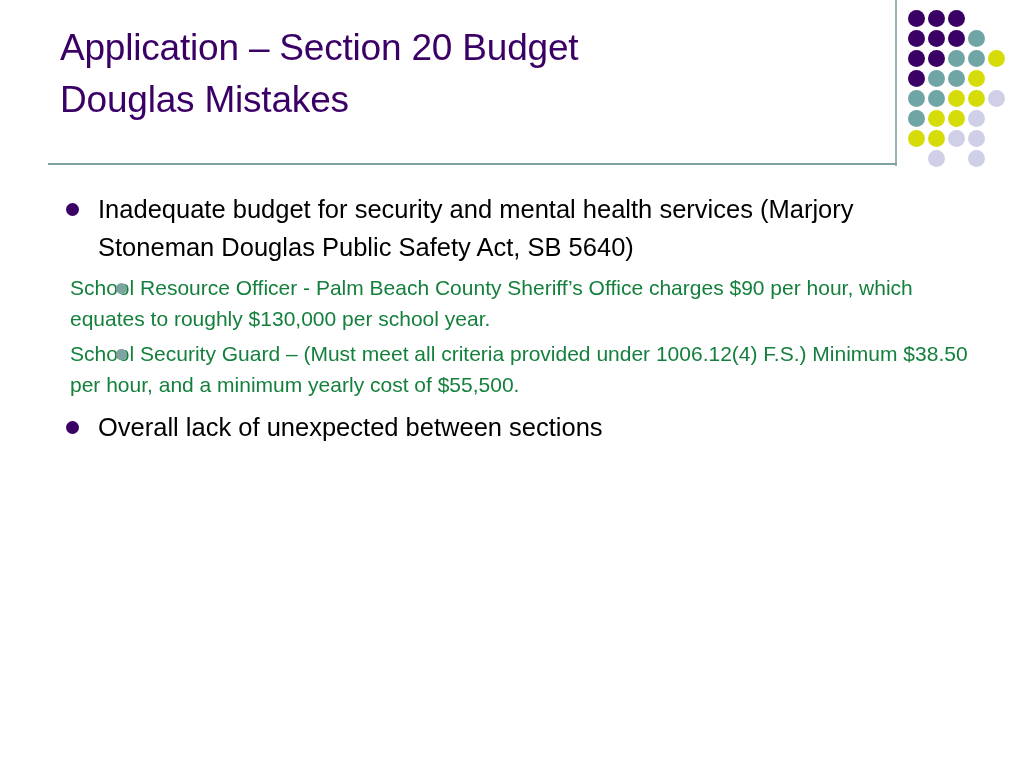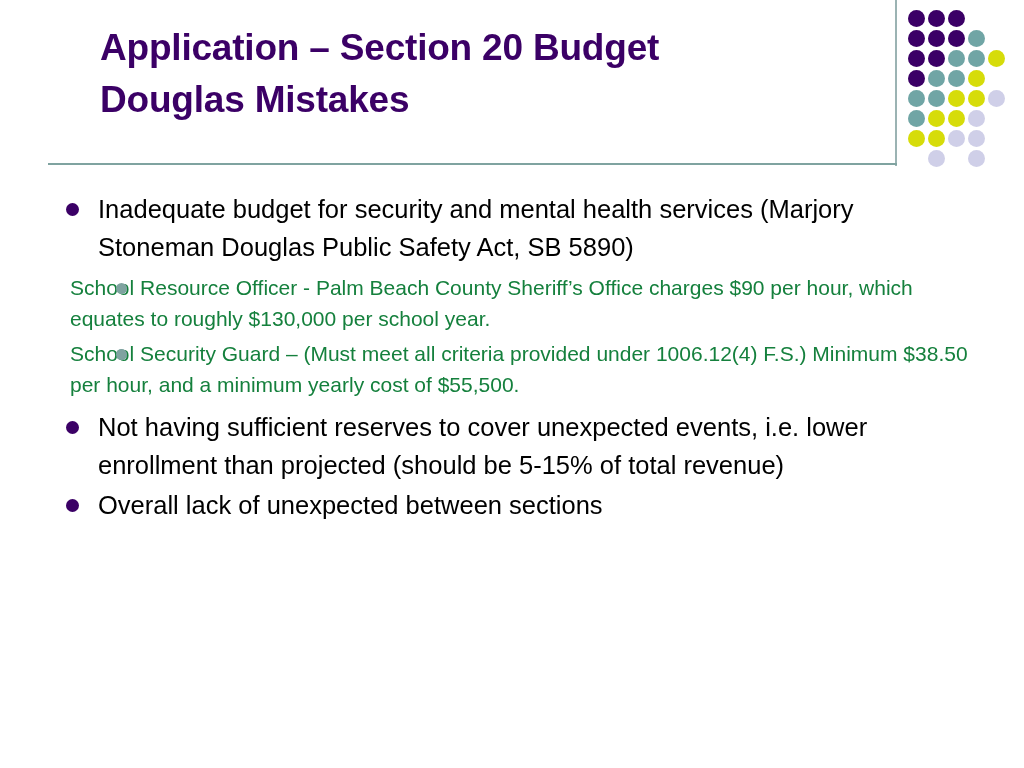--- a/index.html
+++ b/index.html
@@ -32,24 +32,23 @@
     border-right: 2px solid #9BB3B3;
   }
 
   .slide-title {
     position: absolute;
     left: 60px;
     top: 22px;
     width: 810px;
     font-size: 37px;
     line-height: 52px;
-    font-weight: bold;
+    font-weight: normal;
     color: #3B0066;
     letter-spacing: -0.2px;
-    margin-left: 40px;
   }
 
   .title-rule {
     position: absolute;
     left: 48px;
     top: 163px;
     width: 849px;
     height: 2px;
     background: #7FA3A0;
   }
@@ -163,23 +162,22 @@
       <div class="dot" style="left: 60px; top: 100px; background: rgb(207, 207, 232);"></div>
       <div class="dot" style="left: 0px; top: 120px; background: rgb(214, 220, 10);"></div>
       <div class="dot" style="left: 20px; top: 120px; background: rgb(214, 220, 10);"></div>
       <div class="dot" style="left: 40px; top: 120px; background: rgb(207, 207, 232);"></div>
       <div class="dot" style="left: 60px; top: 120px; background: rgb(207, 207, 232);"></div>
       <div class="dot" style="left: 20px; top: 140px; background: rgb(207, 207, 232);"></div>
       <div class="dot" style="left: 60px; top: 140px; background: rgb(207, 207, 232);"></div>
     </div>
 
   <div class="body-area">
-      <div class="bullet-l1"><span class="marker"></span><span>Inadequate budget for security and mental health services (Marjory Stoneman Douglas Public Safety Act, SB 5890)</span></div>
+      <div class="bullet-l1"><span class="marker"></span><span>Inadequate budget for security and mental health services (Marjory Stoneman Douglas Public Safety Act, SB 5640)</span></div>
       <div class="sub-list">
         <div class="bullet-l2"><span class="marker"></span><span>School Resource Officer - Palm Beach County Sheriff’s Office charges $90 per hour, which equates to roughly $130,000 per school year.</span></div>
         <div class="bullet-l2"><span class="marker"></span></div>
         <div class="bullet-l2"><span class="marker"></span><span>School Security Guard – (Must meet all criteria provided under 1006.12(4) F.S.) Minimum $38.50 per hour, and a minimum yearly cost of $55,500.</span></div>
       </div>
-      <div class="bullet-l1"><span class="marker"></span><span>Not having sufficient reserves to cover unexpected events, i.e. lower enrollment than projected (should be 5-15% of total revenue)</span></div>
       <div class="bullet-l1"><span class="marker"></span><span>Overall lack of unexpected between sections</span></div>
     </div>
 
 </div>
 
 </body></html>

